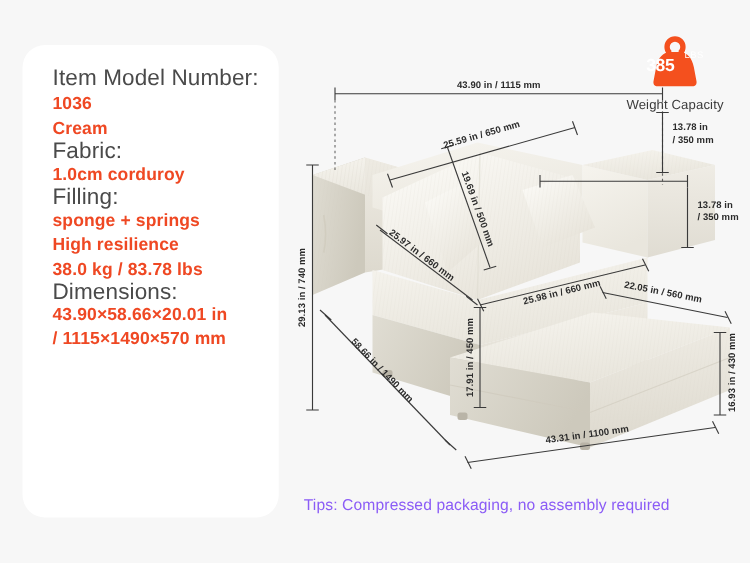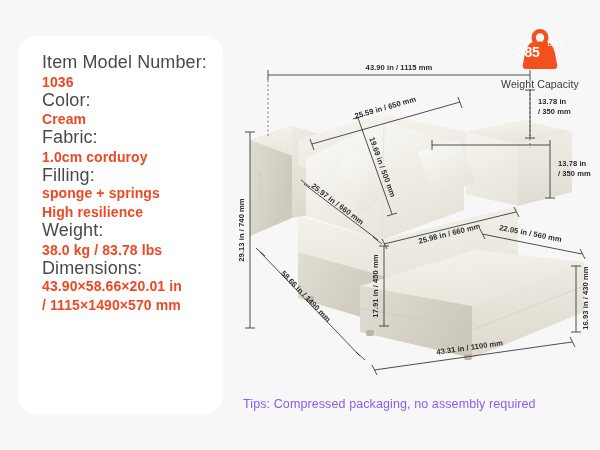--- a/index.html
+++ b/index.html
@@ -63,31 +63,29 @@
 </head>
 <body>
 
 <div id="root">
 
   <div class="spec-card">
 
     <div class="spec-line">Item Model Number:</div>
     <div class="spec-val">1036</div>
 
-    <div class="spec-line">Color:</div>
     <div class="spec-val">Cream</div>
 
     <div class="spec-line">Fabric:</div>
     <div class="spec-val">1.0cm corduroy</div>
 
     <div class="spec-line">Filling:</div>
     <div class="spec-val tight">sponge + springs</div>
     <div class="spec-val tight">High resilience</div>
 
-    <div class="spec-line">Weight:</div>
     <div class="spec-val">38.0 kg / 83.78 lbs</div>
 
     <div class="spec-line">Dimensions:</div>
     <div class="spec-val tight">43.90×58.66×20.01 in</div>
     <div class="spec-val tight">/ 1115×1490×570 mm</div>
   </div>
 
   <div class="badge">
     <div class="badge-ico">
       <svg width="46" height="48" viewBox="0 0 46 48">

